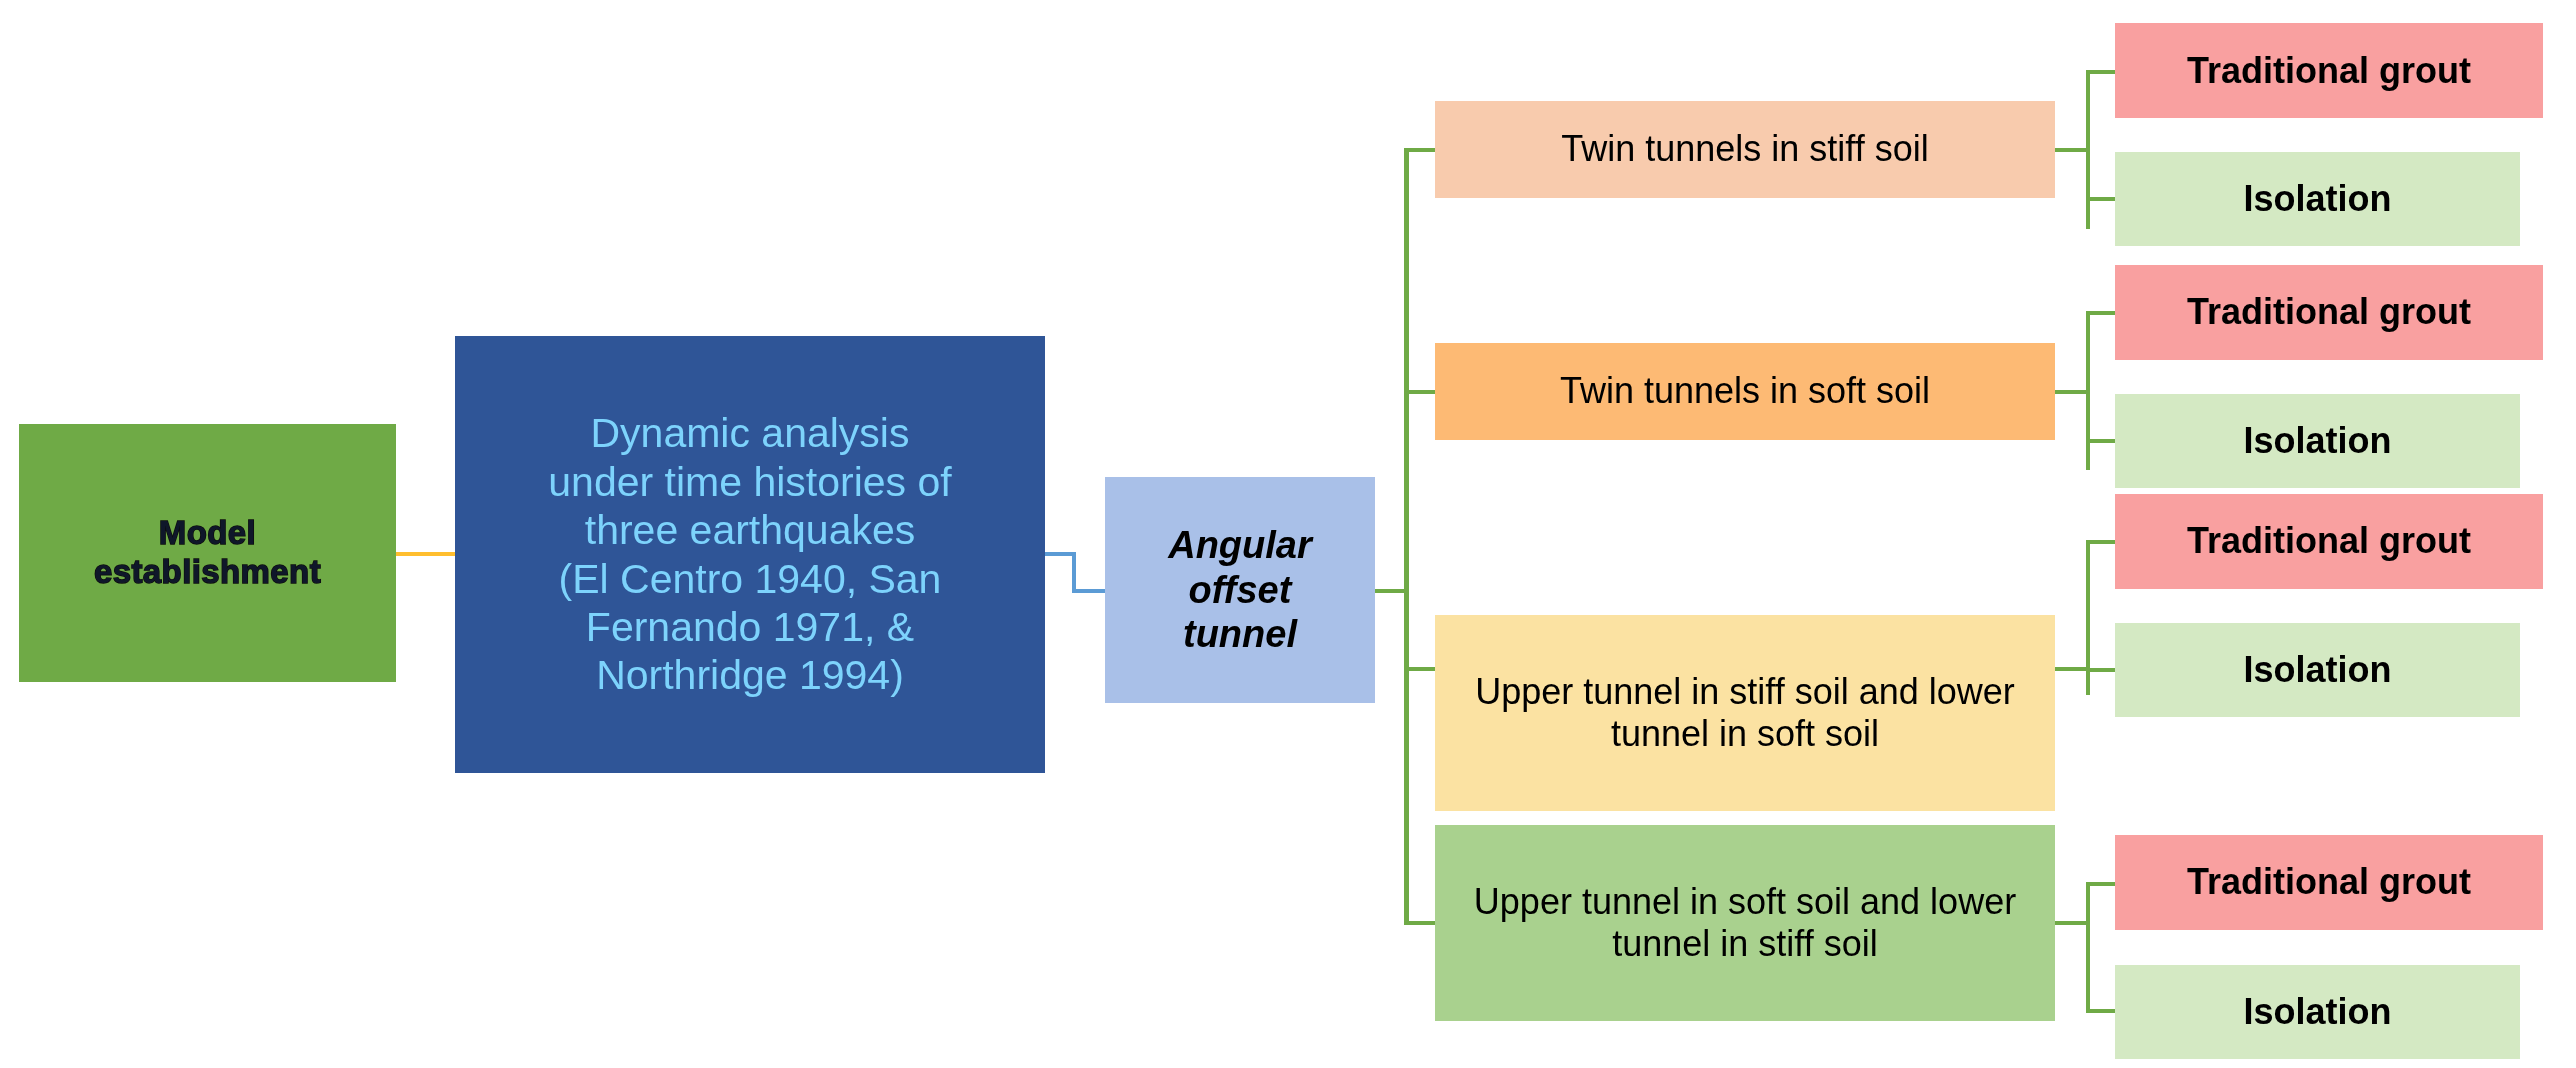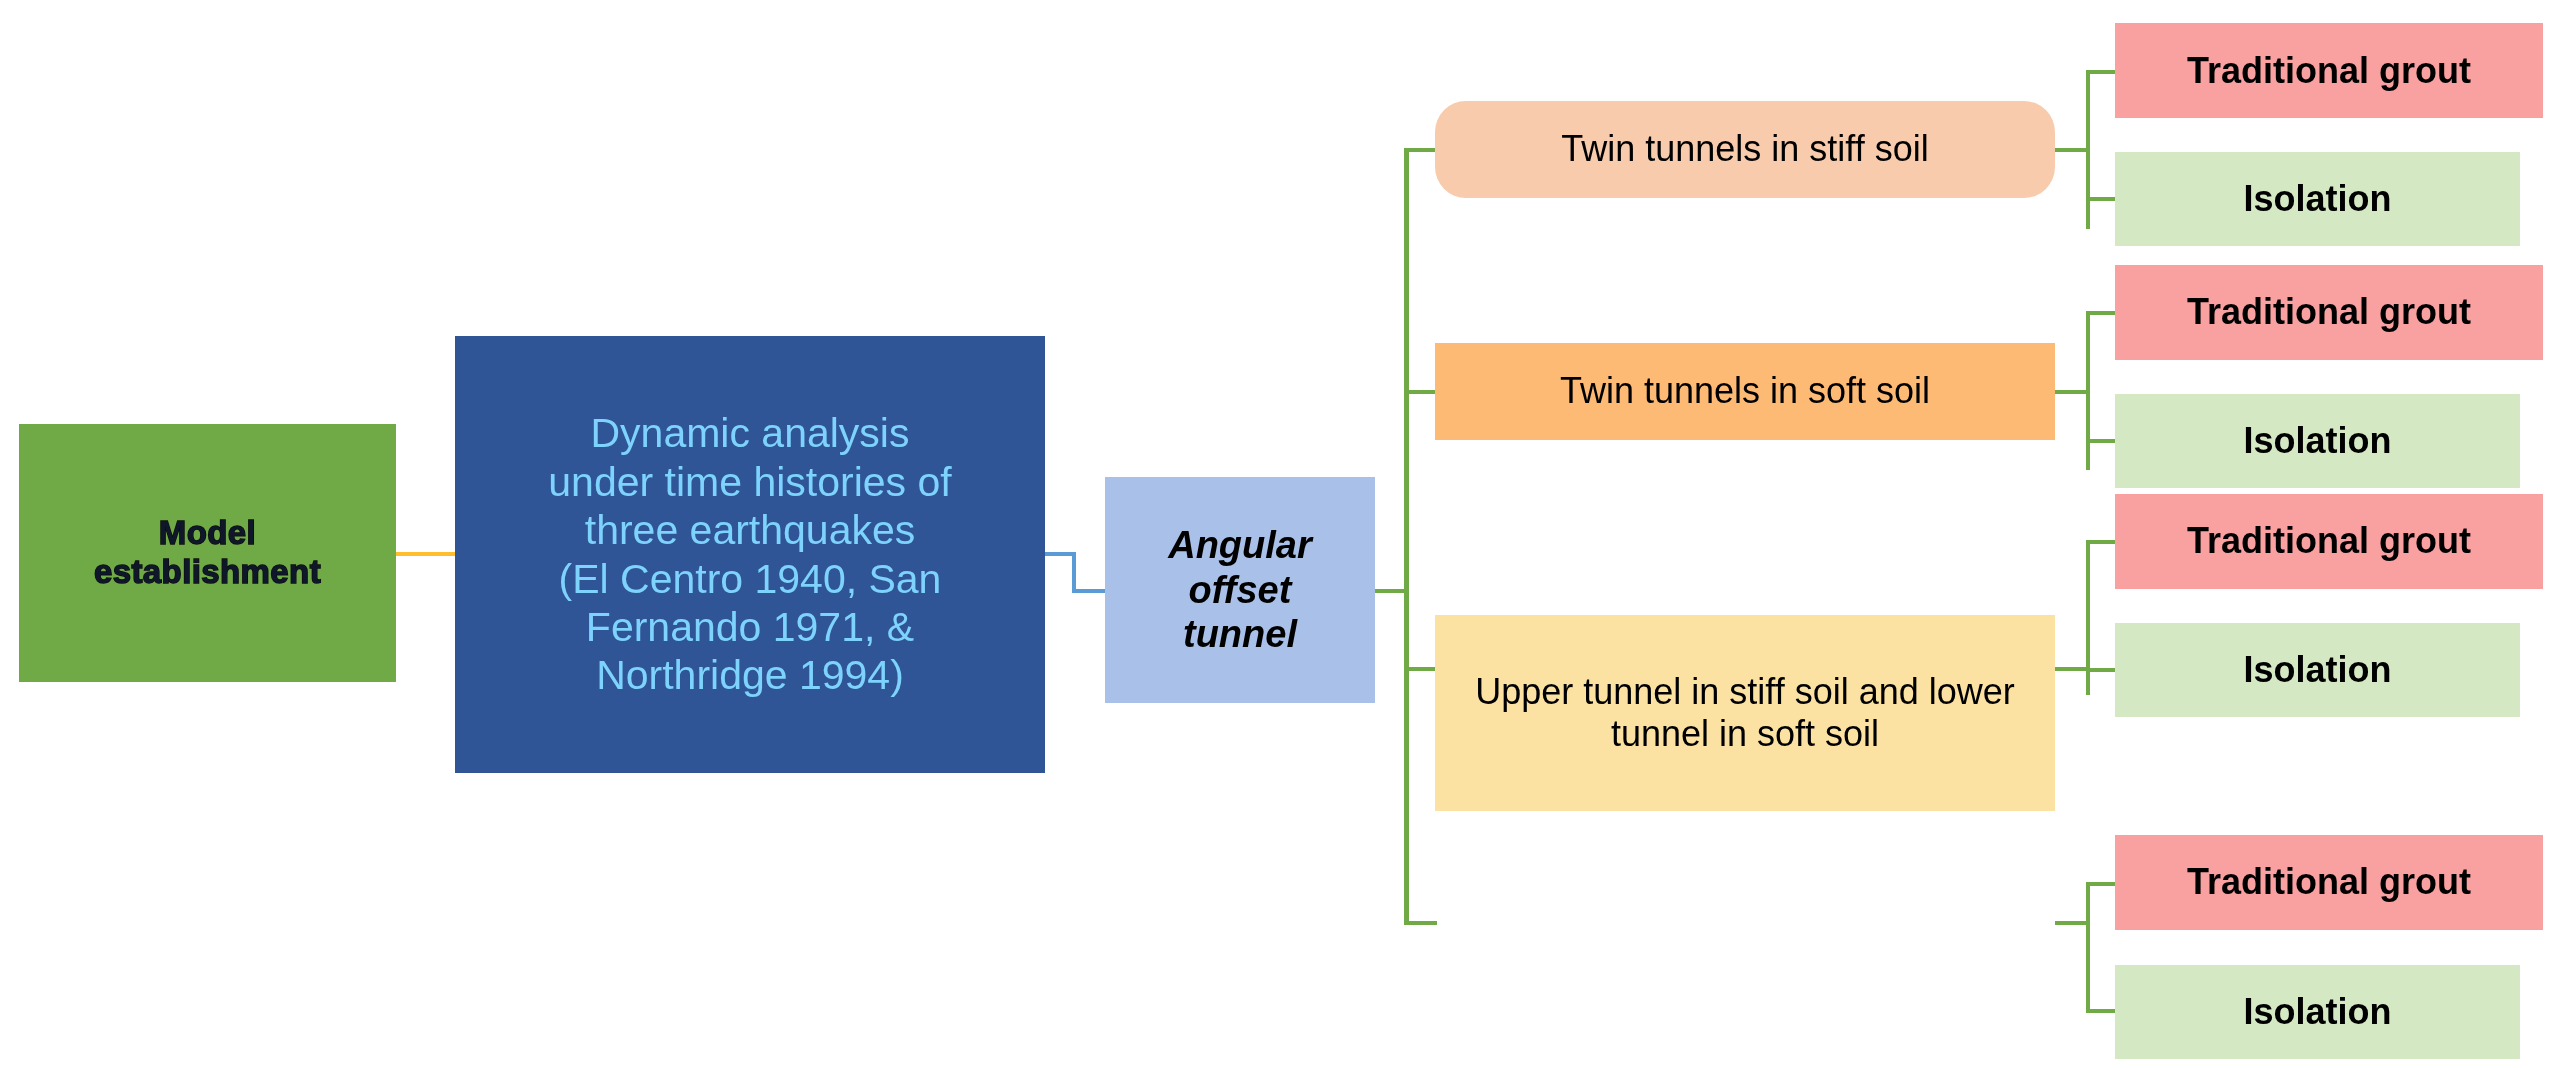--- a/index.html
+++ b/index.html
@@ -46,21 +46,21 @@
   #n-angular{
     left:1105px; top:477px; width:270px; height:226px;
     background:#A9C0E8;
     color:#000000;
     font-size:38px;
     font-weight:bold;
     font-style:italic;
   }
   
   .scenario{ font-size:36px; }
-  #n-sc0{ left:1435px; top:101px;  width:620px; height:97px; background:#F8CBAD;border-radius:31px; }
+  #n-sc0{ left:1435px; top:101px;  width:620px; height:97px; background:#F8CBAD; }
   #n-sc1{ left:1435px; top:343px;  width:620px; height:97px; background:#fdba74; }
   #n-sc2{ left:1435px; top:571px;  width:620px; height:196px; background:#FBE2A2;margin-top:44px; }
   #n-sc3{ left:1435px; top:825px; width:620px; height:196px; background:#A9D18E; }
 
   
   .treat{ font-size:36px;font-weight:bold; }
   .treat-grout{ background:#F9A0A0; }
   .treat-iso{   background:#D4E9C3;text-align:right; }
 
   #n-t0a{ left:2115px; top:23.4px;   width:428px; height:95px; }
@@ -131,20 +131,21 @@
 Fernando 1971, &amp;
 Northridge 1994)</div>
 
   <div class="node" id="n-angular">Angular
 offset
 tunnel</div>
 
   <div class="node scenario" id="n-sc0">Twin tunnels in stiff soil</div>
   <div class="node scenario" id="n-sc1">Twin tunnels in soft soil</div>
   <div class="node scenario" id="n-sc2">Upper tunnel in stiff soil and lower tunnel in soft soil</div>
+  <div class="node scenario" id="n-sc3">Upper tunnel in soft soil and lower tunnel in stiff soil</div>
 
   <div class="node treat treat-grout" id="n-t0a">Traditional grout</div>
   <div class="node treat treat-iso" id="n-t0b">Isolation</div>
 
   <div class="node treat treat-grout" id="n-t1a">Traditional grout</div>
   <div class="node treat treat-iso" id="n-t1b">Isolation</div>
 
   <div class="node treat treat-grout" id="n-t2a">Traditional grout</div>
   <div class="node treat treat-iso" id="n-t2b">Isolation</div>
 

